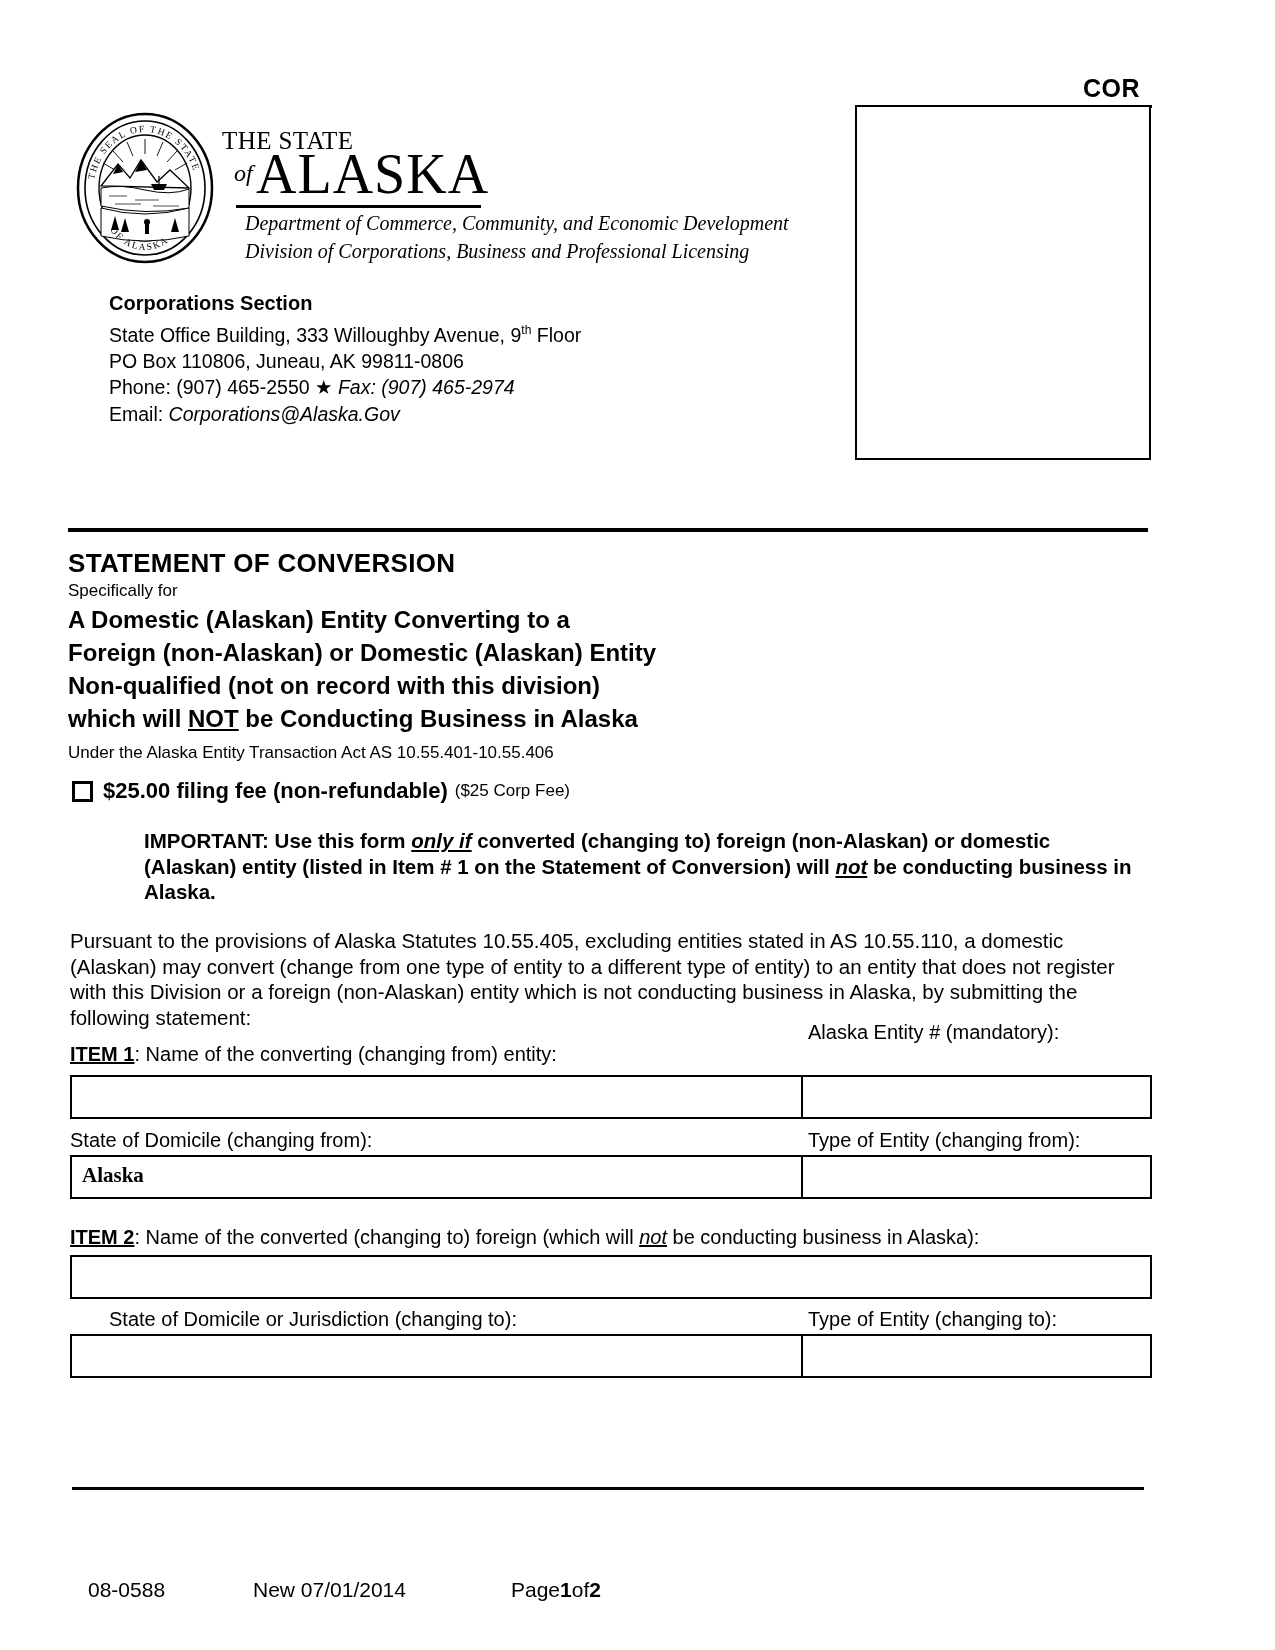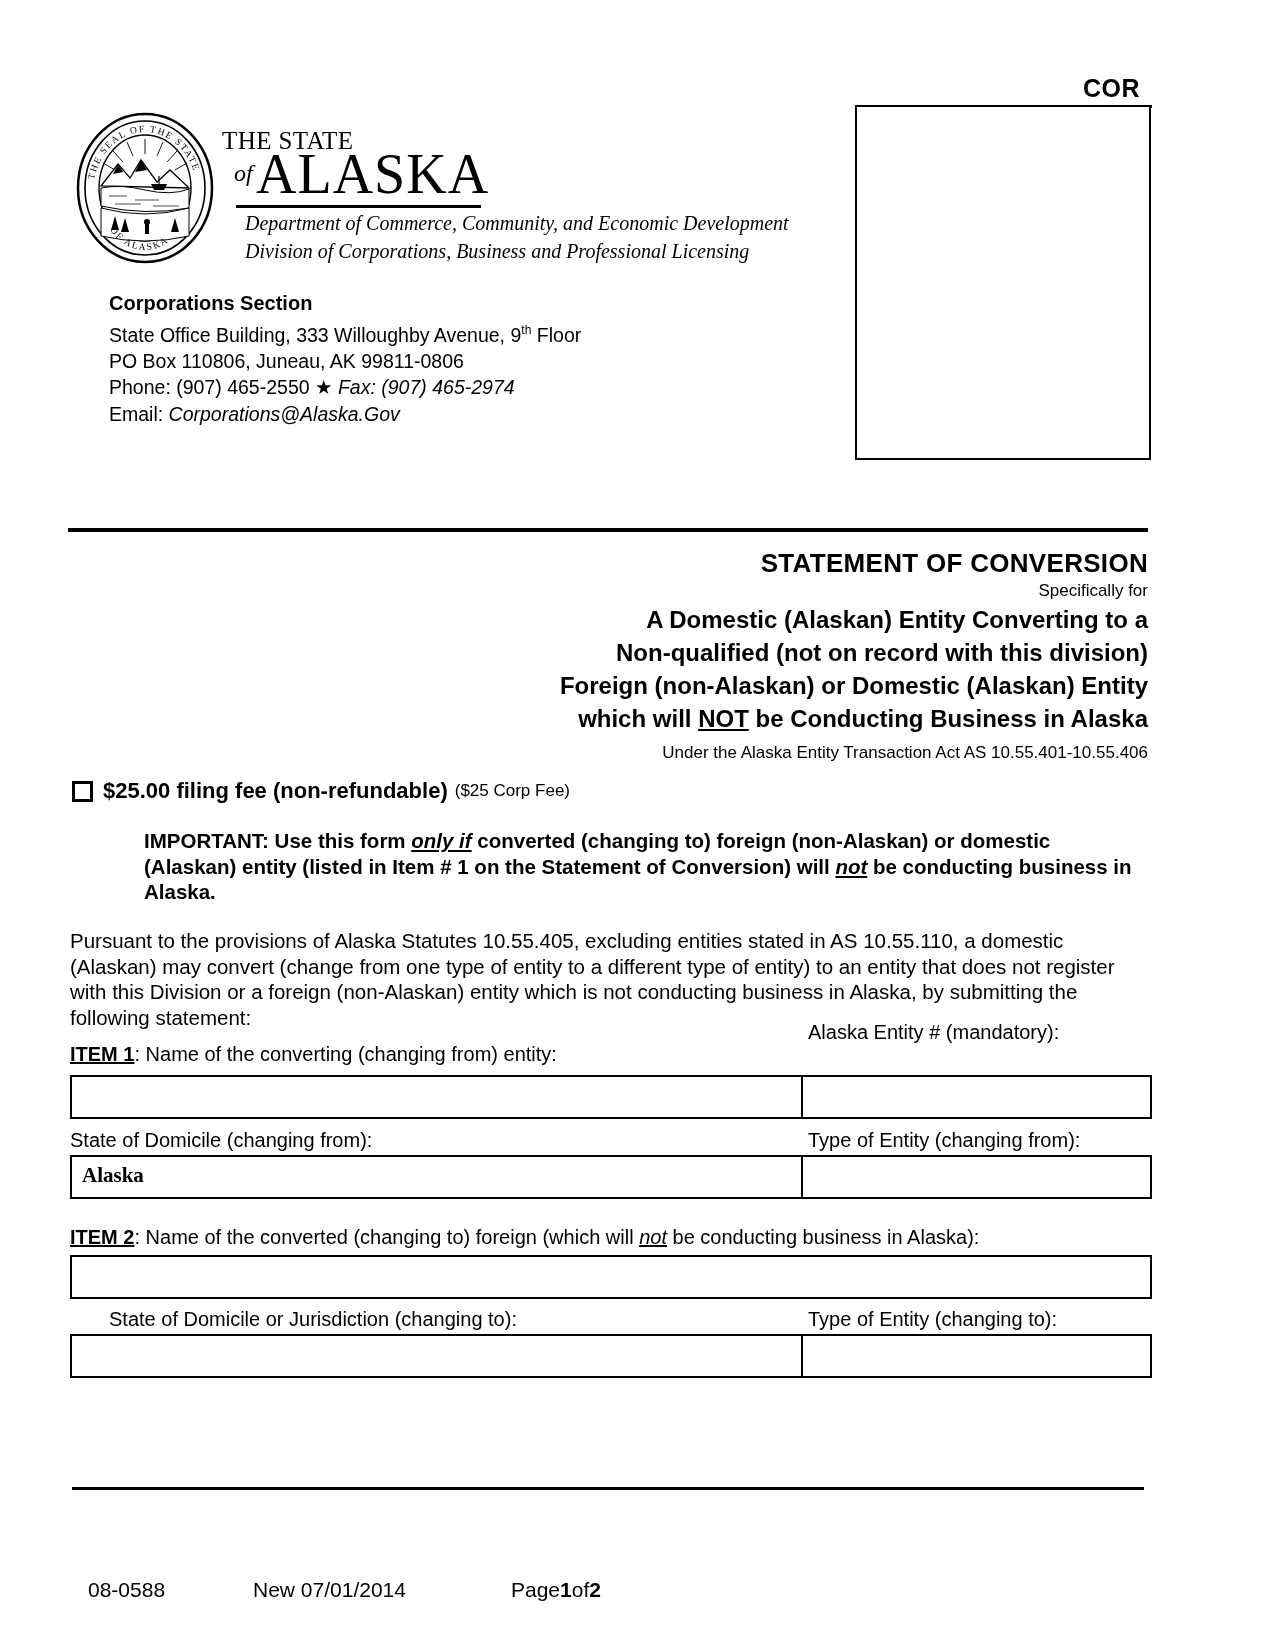--- a/index.html
+++ b/index.html
@@ -133,21 +133,21 @@
     height: 4px;
     background: #000;
   }
 
   
   .title-block {
     position: absolute;
     left: 68px;
     top: 548px;
     width: 1080px;
-    text-align: right;
+    text-align: left;
   }
   .t-main {
     font-weight: bold;
     font-size: 26px;
     letter-spacing: 0.3px;
     line-height: 30px;
   }
   .t-spec {
     font-size: 17px;
     line-height: 22px;
@@ -341,22 +341,22 @@
     <div><span>Phone: (907) 465-2550</span> <span>★</span> <i>Fax:</i><i> (907) 465-2974</i></div>
     <div><span>Email:</span><i> Corporations@Alaska.Gov</i></div>
   </div>
 
   <div class="hr-thick" style="top:528px;"></div>
 
   <div class="title-block">
     <div class="t-main">STATEMENT OF CONVERSION</div>
     <div class="t-spec">Specifically for</div>
     <div class="t-sub">A Domestic (Alaskan) Entity Converting to a</div>
+    <div class="t-sub">Foreign (non-Alaskan) or Domestic (Alaskan) Entity</div>
     <div class="t-sub">Non-qualified (not on record with this division)</div>
-    <div class="t-sub">Foreign (non-Alaskan) or Domestic (Alaskan) Entity</div>
     <div class="t-sub"><span>which will </span><u>NOT</u><span> be Conducting Business in Alaska</span></div>
     <div class="t-stat">Under the Alaska Entity Transaction Act AS 10.55.401-10.55.406</div>
   </div>
 
   <div class="fee-row">
     <div class="fee-box"></div>
     <div class="fee-main">$25.00 filing fee (non-refundable)</div>
     <div class="fee-note">($25 Corp Fee)</div>
   </div>
 

